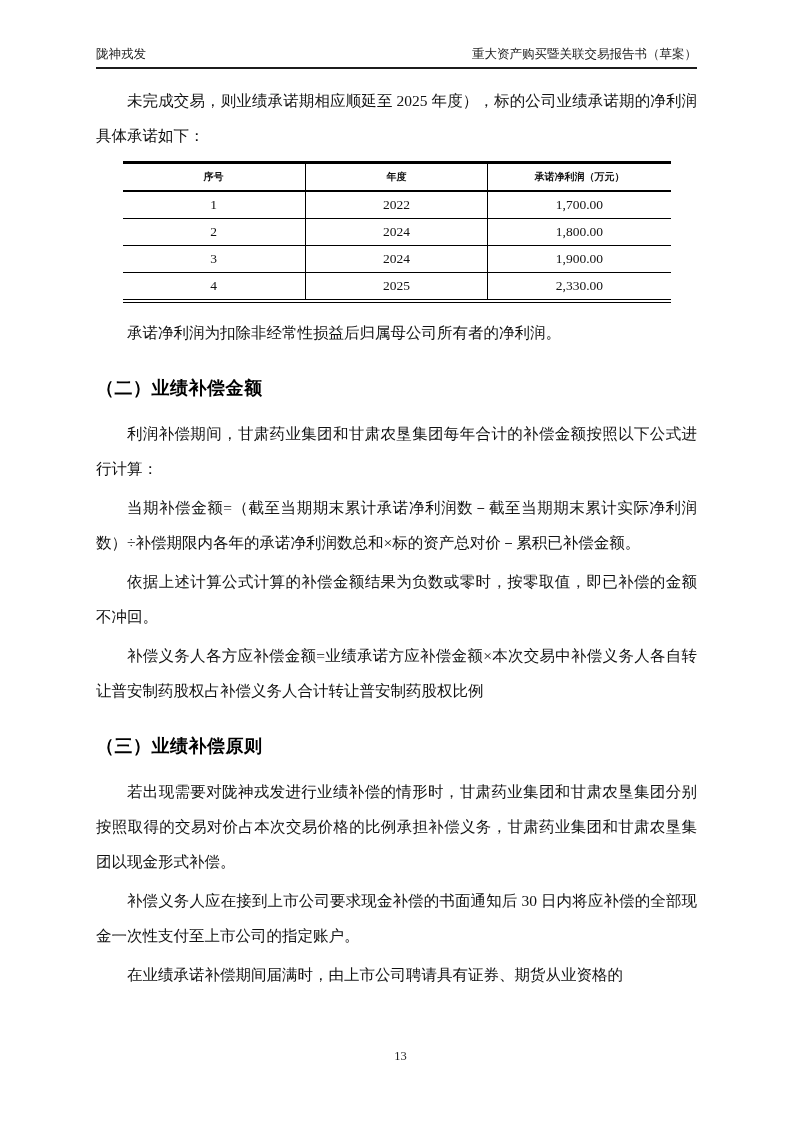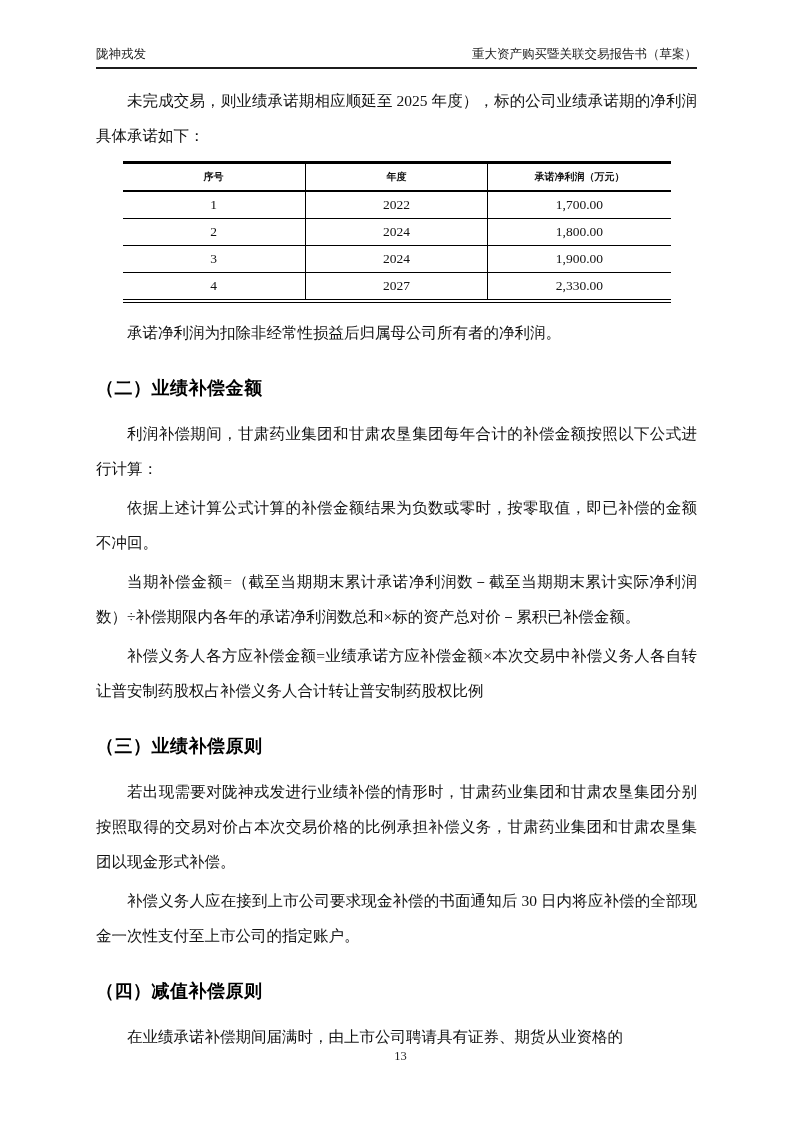--- a/index.html
+++ b/index.html
@@ -119,44 +119,43 @@
           <td>2024</td>
           <td>1,800.00</td>
         </tr>
         <tr>
           <td>3</td>
           <td>2024</td>
           <td>1,900.00</td>
         </tr>
         <tr>
           <td>4</td>
-          <td>2027</td>
+          <td>2025</td>
           <td>2,330.00</td>
         </tr>
       </tbody>
     </table>
 
     <p class="body-text note-text">承诺净利润为扣除非经常性损益后归属母公司所有者的净利润。</p>
 
     <section>
       <h2 class="section-heading">（二）业绩补偿金额</h2>
       <p class="body-text">利润补偿期间，甘肃药业集团和甘肃农垦集团每年合计的补偿金额按照以下公式进行计算：</p>
+      <p class="body-text">当期补偿金额=（截至当期期末累计承诺净利润数－截至当期期末累计实际净利润数）÷补偿期限内各年的承诺净利润数总和×标的资产总对价－累积已补偿金额。</p>
       <p class="body-text">依据上述计算公式计算的补偿金额结果为负数或零时，按零取值，即已补偿的金额不冲回。</p>
-      <p class="body-text">当期补偿金额=（截至当期期末累计承诺净利润数－截至当期期末累计实际净利润数）÷补偿期限内各年的承诺净利润数总和×标的资产总对价－累积已补偿金额。</p>
       <p class="body-text">补偿义务人各方应补偿金额=业绩承诺方应补偿金额×本次交易中补偿义务人各自转让普安制药股权占补偿义务人合计转让普安制药股权比例</p>
     </section>
 
     <section>
       <h2 class="section-heading">（三）业绩补偿原则</h2>
       <p class="body-text">若出现需要对陇神戎发进行业绩补偿的情形时，甘肃药业集团和甘肃农垦集团分别按照取得的交易对价占本次交易价格的比例承担补偿义务，甘肃药业集团和甘肃农垦集团以现金形式补偿。</p>
       <p class="body-text">补偿义务人应在接到上市公司要求现金补偿的书面通知后 30 日内将应补偿的全部现金一次性支付至上市公司的指定账户。</p>
     </section>
 
     <section>
-      <h2 class="section-heading">（四）减值补偿原则</h2>
       <p class="body-text">在业绩承诺补偿期间届满时，由上市公司聘请具有证券、期货从业资格的</p>
     </section>
 
   </main>
 
   <footer class="doc-footer">
     <span>13</span>
   </footer>
 
 </div>

